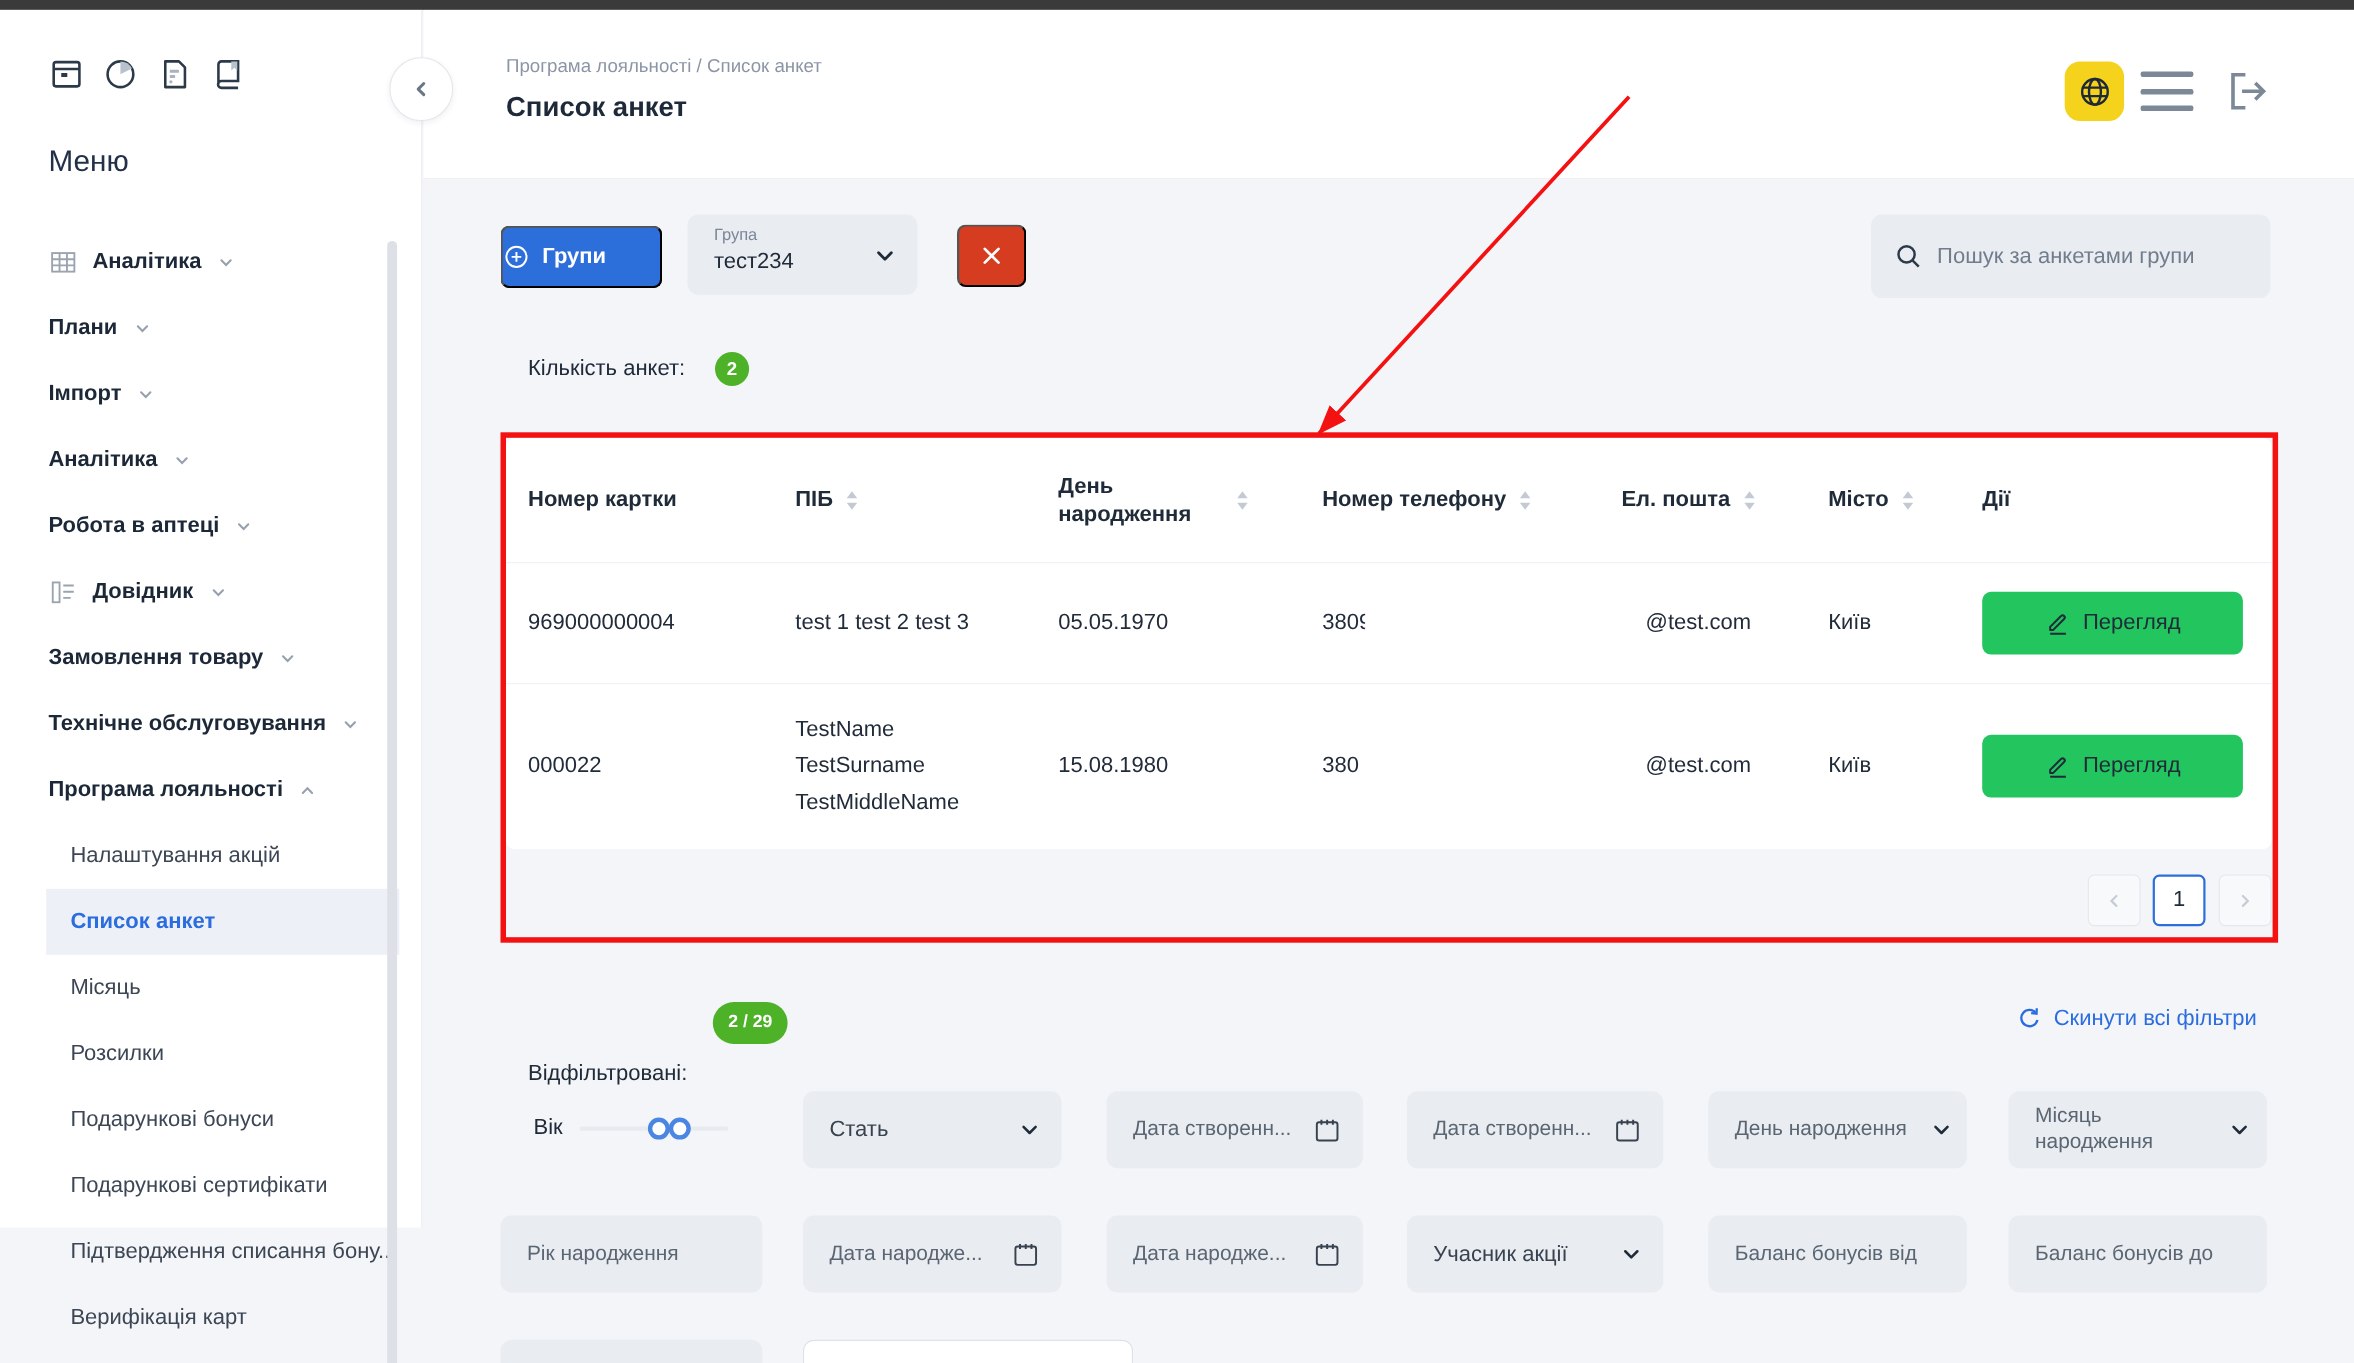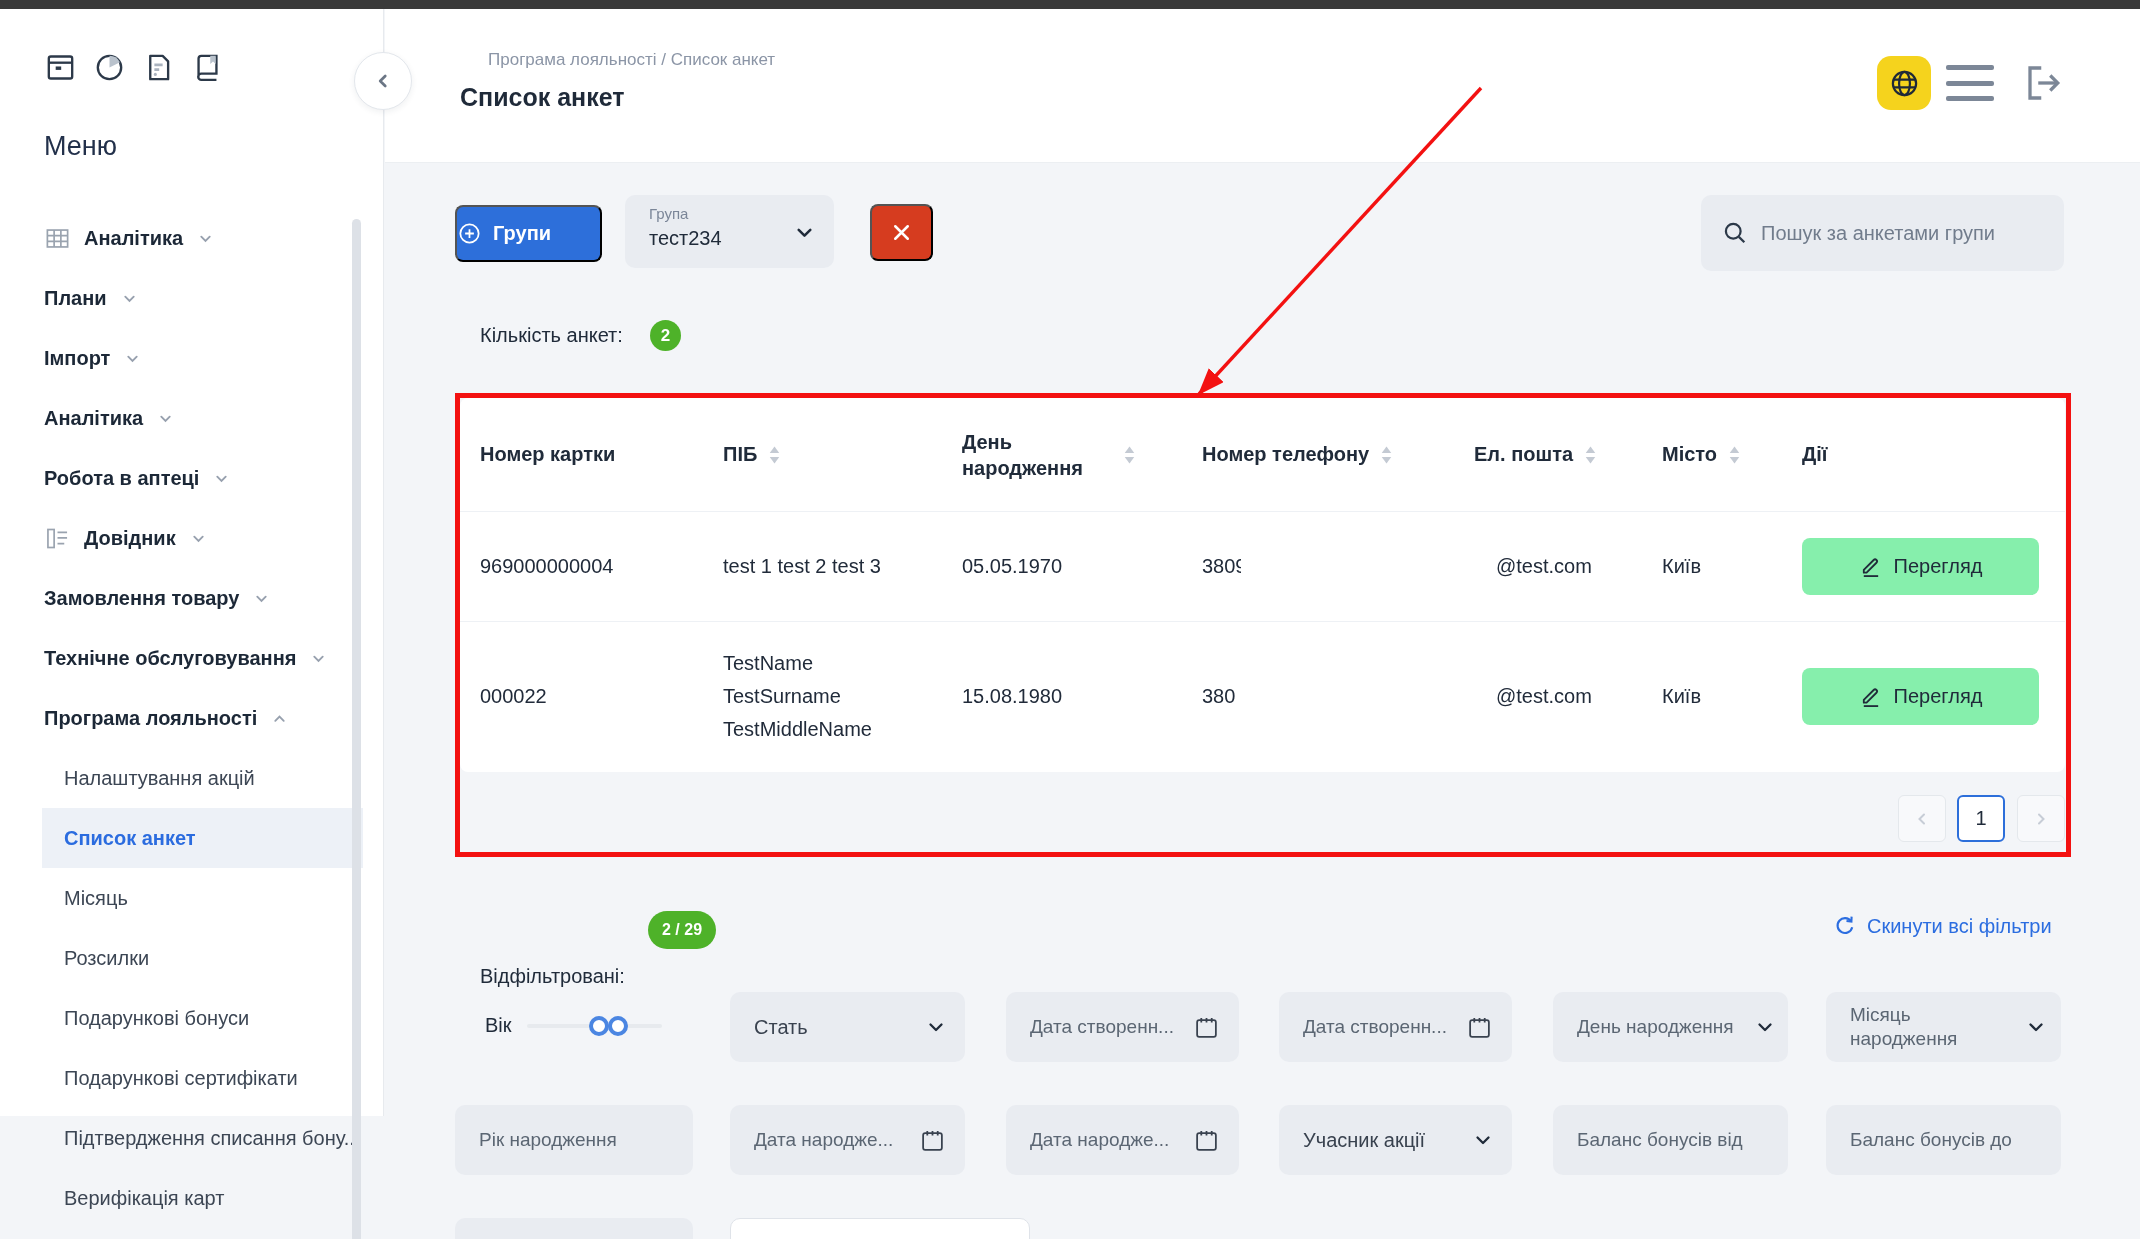--- a/index.html
+++ b/index.html
@@ -26,21 +26,21 @@
   .sub-item.active { background:#edf1f7; margin-left:42px; padding-left:22px; color:#2b6cdf; font-weight:700; }
   .side-scrollbar { left:352px; top:210px; width:9px; height:1025px; background:#dde1e7; border-radius:5px; }
 
   
   .collapse-btn { left:354px; top:52px; width:58px; height:58px; border-radius:50%; background:#fff;
     border:1px solid #e3e7ec; box-shadow:0 2px 6px rgba(30,40,60,.07); display:flex; align-items:center;
     justify-content:center; cursor:pointer; z-index:10; }
 
   
   .main-header { left:385px; top:9px; width:1755px; height:154px; background:#fff; border-bottom:1px solid #eceff2; }
-  .breadcrumb { left:460px; top:50px; font-size:17px; color:#8b95a6;margin-left:28px; }
+  .breadcrumb { left:460px; top:50px; font-size:17px; color:#8b95a6; }
   .page-title { left:460px; top:83px; font-size:25px; font-weight:700; color:#1f2a39; }
   .globe-btn { left:1877px; top:56px; width:54px; height:54px; background:#f5d31d; border-radius:14px;
     display:flex; align-items:center; justify-content:center; cursor:pointer; }
   .burger-btn { left:1946px; top:63px; width:52px; height:40px; display:flex; flex-direction:column; justify-content:space-between; cursor:pointer; padding:2px 0; }
   .burger-btn .bar { height:5px; width:48px; background:#7c8797; border-radius:2px; }
   .logout-btn { left:2016px; top:57px; width:52px; height:52px; display:flex; align-items:center; justify-content:center; cursor:pointer; }
 
   
   .btn-groups { left:455px; top:205px; width:147px; height:57px; background:#2d6fda; border-radius:8px;
     display:flex; align-items:center; justify-content:flex-start; gap:11px; color:#fff; font-size:20px; font-weight:600; cursor:pointer; }
@@ -64,21 +64,21 @@
   .card { left:460px; top:398px; width:1605px; height:374px; background:#fff; border-radius:8px; }
   .trow { display:grid; grid-template-columns:243px 239px 240px 272px 188px 140px 1fr; align-items:center; padding-left:20px; }
   .thead { height:114px; border-bottom:1px solid #eef1f5; font-weight:700; font-size:20px; color:#202b3a; }
   .th { display:flex; align-items:center; gap:12px; }
   .th .wrapcap { width:150px; line-height:26px; }
   .tr1 { height:110px; border-bottom:1px solid #eef1f5; font-size:20px; }
   .tr2 { height:149px; font-size:20px; }
   .cell-lines div { line-height:33px; }
   .indent { padding-left:22px; }
   .phone-clip { display:inline-block; overflow:hidden; width:39px; white-space:nowrap; vertical-align:bottom; }
-  .btn-view { width:237px; height:57px; background:#86efac; border-radius:8px; display:flex; align-items:center;
+  .btn-view { width:237px; height:57px; background:#22c55e; border-radius:8px; display:flex; align-items:center;
     justify-content:center; gap:12px; font-size:20px; font-weight:500; color:#202b3a; cursor:pointer; border:none; font-family:inherit; }
 
   
   .pg { width:48px; height:47px; border-radius:6px; display:flex; align-items:center; justify-content:center; cursor:pointer; font-size:20px; }
   .pg-prev { left:1898px; top:795px; background:#f8f9fb; border:1px solid #e4e8ec; color:#c7cdd6; }
   .pg-next { left:2017px; top:795px; background:#f8f9fb; border:1px solid #e4e8ec; color:#c7cdd6; }
   .pg-cur  { left:1957px; top:795px; background:#fff; border:2px solid #2d6fda; color:#202b3a; }
 
   
   .filtered-label { left:480px; top:917px; font-size:20px; font-weight:500; color:#202b3a;margin-top:48px; }

